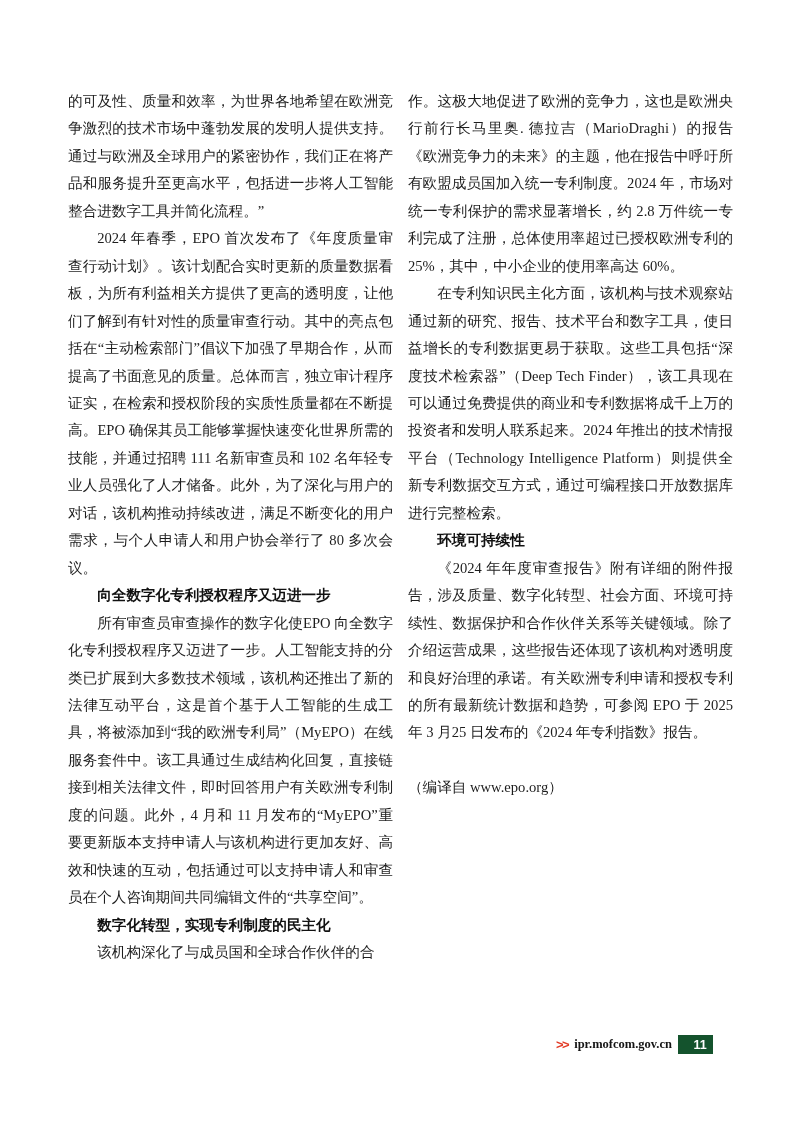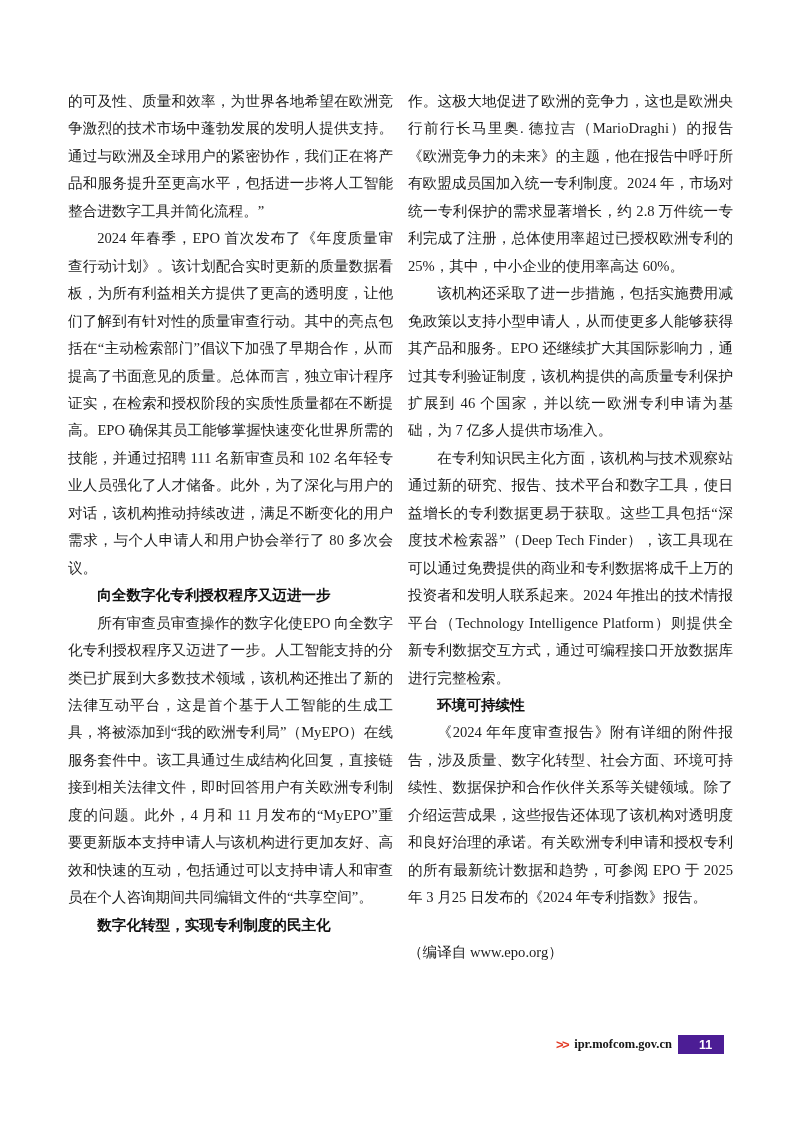--- a/index.html
+++ b/index.html
@@ -65,23 +65,23 @@
   }
   .site {
     font-weight: 700;
     font-size: 12.5px;
     color: #151515;
     line-height: 19px;
     font-family: Liberation Serif, serif;
   }
   .pagebox {
     margin-left: 6px;
-    width: 46px;
+    width: 35px;
     height: 19px;
-    background: #4c1d95;
+    background: #14532d;
     color: #ffffff;
     font-weight: 700;
     font-size: 12.5px;
     display: flex;
     align-items: center;
     justify-content: center;
     box-sizing: border-box;
     padding-left: 9px;
   }
 </style>
@@ -90,24 +90,24 @@
 
 <div class="page">
 
   <div class="content">
     <div class="col">
         <div class="block continuation">的可及性、质量和效率，为世界各地希望在欧洲竞争激烈的技术市场中蓬勃发展的发明人提供支持。通过与欧洲及全球用户的紧密协作，我们正在将产品和服务提升至更高水平，包括进一步将人工智能整合进数字工具并简化流程。”</div>
         <div class="block paragraph">2024 年春季，EPO 首次发布了《年度质量审查行动计划》。该计划配合实时更新的质量数据看板，为所有利益相关方提供了更高的透明度，让他们了解到有针对性的质量审查行动。其中的亮点包括在“主动检索部门”倡议下加强了早期合作，从而提高了书面意见的质量。总体而言，独立审计程序证实，在检索和授权阶段的实质性质量都在不断提高。EPO 确保其员工能够掌握快速变化世界所需的技能，并通过招聘 111 名新审查员和 102 名年轻专业人员强化了人才储备。此外，为了深化与用户的对话，该机构推动持续改进，满足不断变化的用户需求，与个人申请人和用户协会举行了 80 多次会议。</div>
         <div class="block heading">向全数字化专利授权程序又迈进一步</div>
         <div class="block paragraph">所有审查员审查操作的数字化使EPO 向全数字化专利授权程序又迈进了一步。人工智能支持的分类已扩展到大多数技术领域，该机构还推出了新的法律互动平台，这是首个基于人工智能的生成工具，将被添加到“我的欧洲专利局”（MyEPO）在线服务套件中。该工具通过生成结构化回复，直接链接到相关法律文件，即时回答用户有关欧洲专利制度的问题。此外，4 月和 11 月发布的“MyEPO”重要更新版本支持申请人与该机构进行更加友好、高效和快速的互动，包括通过可以支持申请人和审查员在个人咨询期间共同编辑文件的“共享空间”。</div>
         <div class="block heading">数字化转型，实现专利制度的民主化</div>
+        <div class="block paragraph">该机构深化了与成员国和全球合作伙伴的合</div>
       </div>
     <div class="col">
         <div class="block continuation">作。这极大地促进了欧洲的竞争力，这也是欧洲央行前行长马里奥. 德拉吉（MarioDraghi）的报告《欧洲竞争力的未来》的主题，他在报告中呼吁所有欧盟成员国加入统一专利制度。2024 年，市场对统一专利保护的需求显著增长，约 2.8 万件统一专利完成了注册，总体使用率超过已授权欧洲专利的 25%，其中，中小企业的使用率高达 60%。</div>
-        <div class="block paragraph">该机构还采取了进一步措施，包括实施费用减免政策以支持小型申请人，从而使更多人能够获得其产品和服务。EPO 还继续扩大其国际影响力，通过其专利验证制度，该机构提供的高质量专利保护扩展到 46 个国家，并以统一欧洲专利申请为基础，为 7 亿多人提供市场准入。</div>
         <div class="block paragraph">在专利知识民主化方面，该机构与技术观察站通过新的研究、报告、技术平台和数字工具，使日益增长的专利数据更易于获取。这些工具包括“深度技术检索器”（Deep Tech Finder），该工具现在可以通过免费提供的商业和专利数据将成千上万的投资者和发明人联系起来。2024 年推出的技术情报平台（Technology Intelligence Platform）则提供全新专利数据交互方式，通过可编程接口开放数据库进行完整检索。</div>
         <div class="block heading">环境可持续性</div>
         <div class="block paragraph">《2024 年年度审查报告》附有详细的附件报告，涉及质量、数字化转型、社会方面、环境可持续性、数据保护和合作伙伴关系等关键领域。除了介绍运营成果，这些报告还体现了该机构对透明度和良好治理的承诺。有关欧洲专利申请和授权专利的所有最新统计数据和趋势，可参阅 EPO 于 2025 年 3 月25 日发布的《2024 年专利指数》报告。</div>
         <div class="block credit">（编译自 www.epo.org）</div>
       </div>
   </div>
 
   <div class="footer">
     <span class="chev" style="color: rgb(226, 59, 38);">&gt;&gt;</span>
     <span class="site">ipr.mofcom.gov.cn</span>

